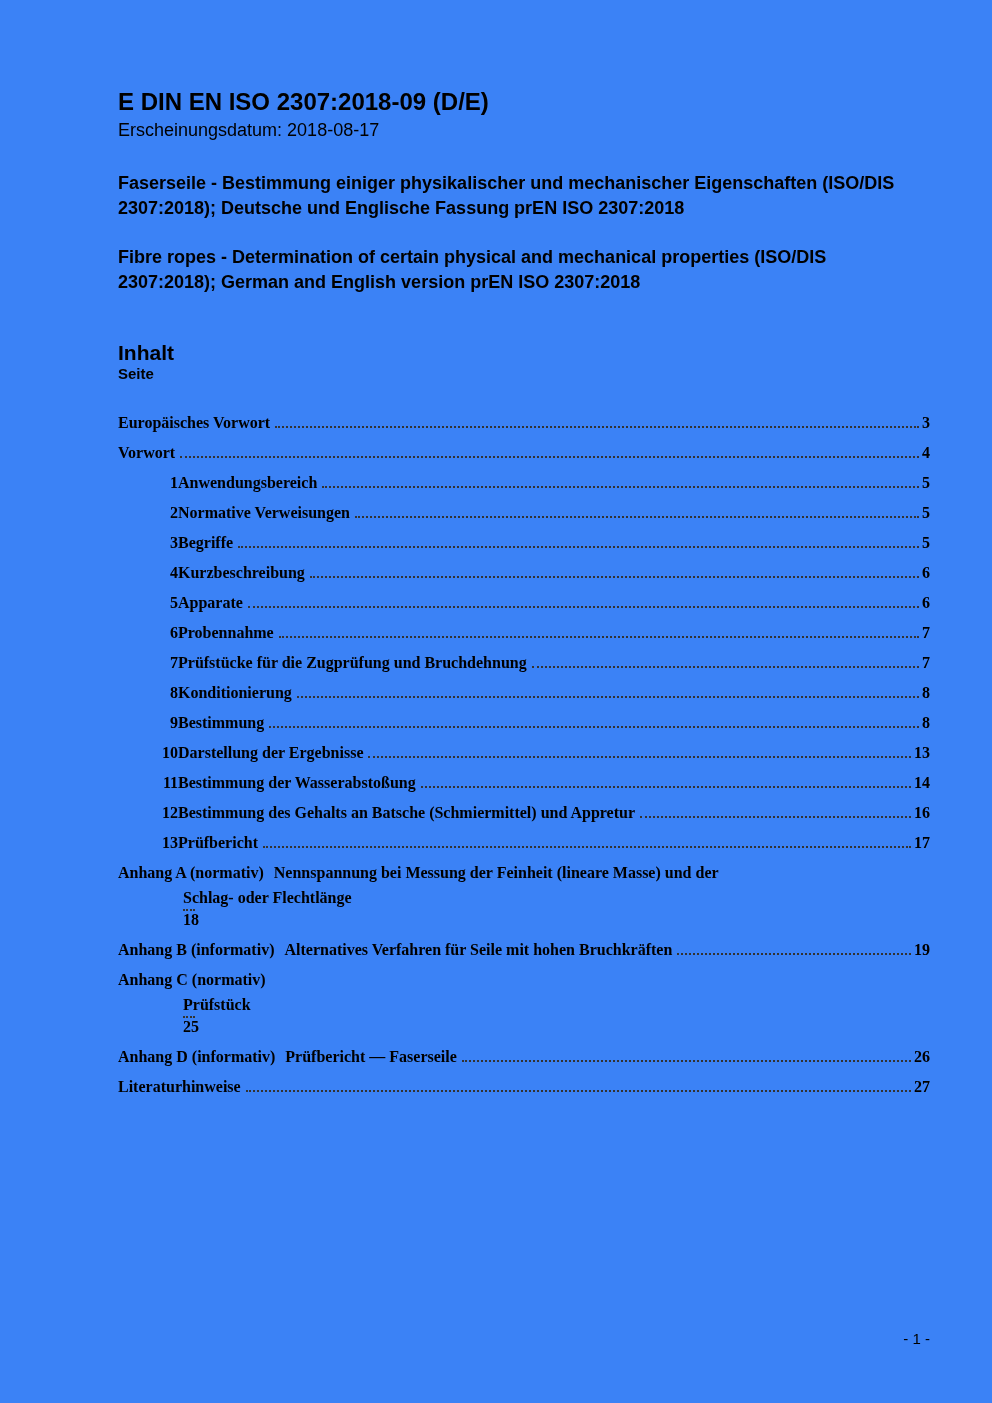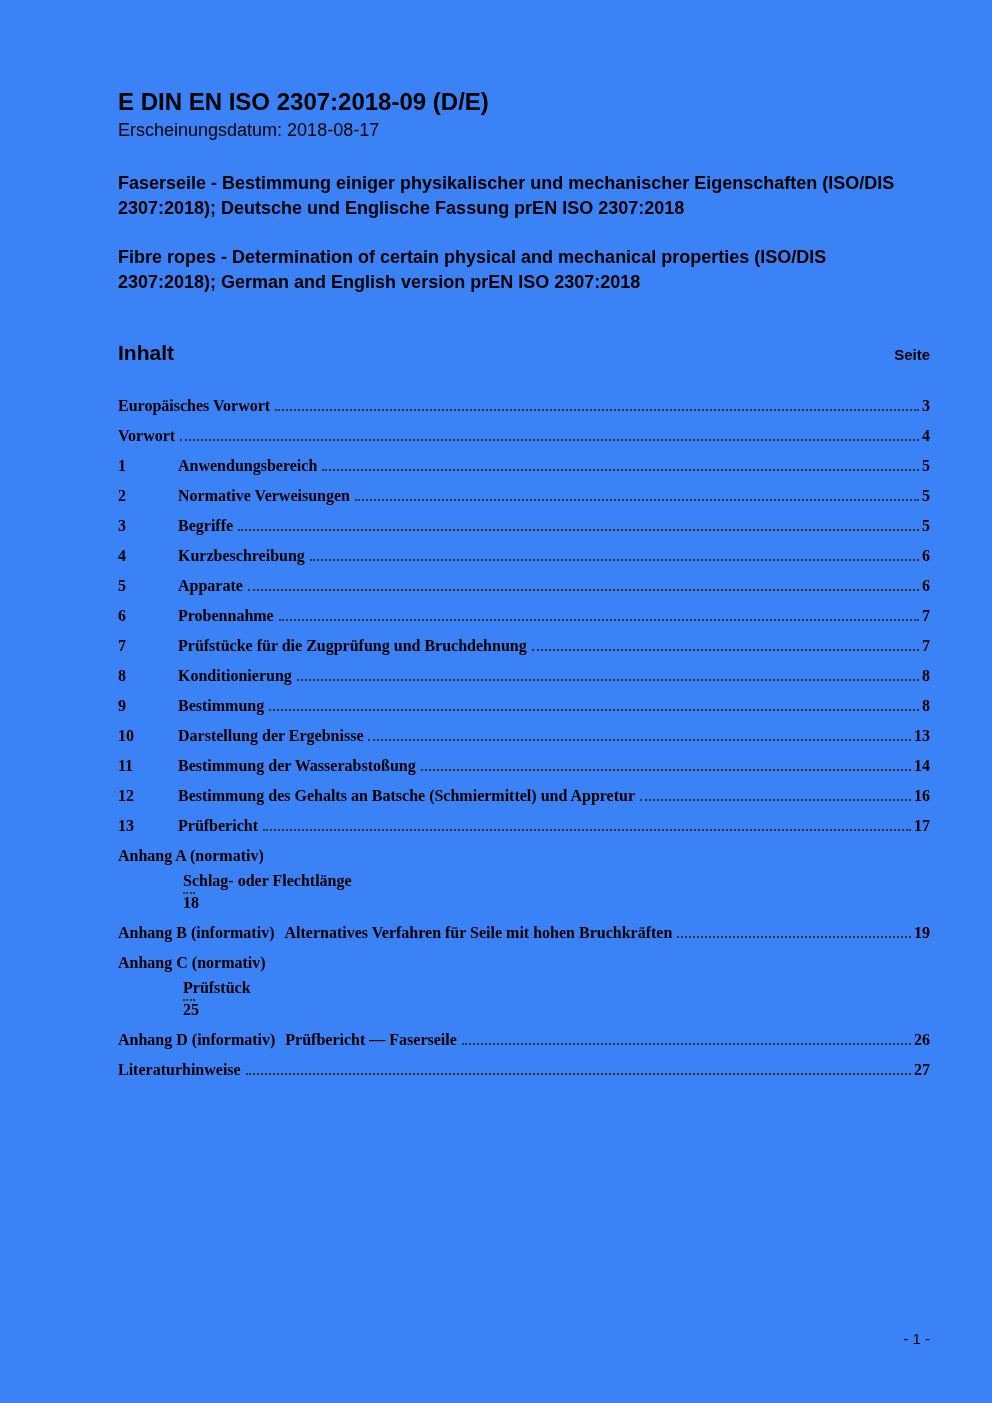--- a/index.html
+++ b/index.html
@@ -31,20 +31,21 @@
     font-size: 18px;
     font-weight: bold;
     line-height: 25px;
     margin: 0 12px 24px 0;
   }
   .toc-header {
     display: flex;
     justify-content: space-between;
     align-items: baseline;
     margin: 46px 0 32px 0;
+    flex-direction: column;
   }
   .toc-heading {
     font-size: 21px;
     font-weight: bold;
   }
   .seite {
     font-size: 15px;
     font-weight: bold;
   }
   .toc {
@@ -52,20 +53,21 @@
     font-weight: bold;
     font-size: 16px;
   }
   .toc-row {
     margin-bottom: 13px;
   }
   .toc-line {
     display: flex;
     align-items: baseline;
     line-height: 17px;
+    text-align: right;
   }
   .toc-line2 {
     margin-top: 8px;
     padding-left: 60px;
     flex-direction: column;
   }
   .toc-num {
     width: 60px;
     flex: 0 0 60px;
   }
@@ -227,20 +229,21 @@
         <div class="toc-line">
           <span class="toc-num">13</span>
           <span class="toc-label">Prüfbericht</span>
           <span class="leader"></span>
           <span class="toc-page">17</span>
         </div>
       </div>
       <div class="toc-row">
         <div class="toc-line">
           <span class="toc-prefix">Anhang A (normativ)</span>
+          <span class="toc-label">Nennspannung bei Messung der Feinheit (lineare Masse) und der</span>
         </div>
         <div class="toc-line toc-line2">
           <span class="toc-label">Schlag- oder Flechtlänge</span>
           <span class="leader"></span>
           <span class="toc-page">18</span>
         </div>
       </div>
       <div class="toc-row">
         <div class="toc-line">
           <span class="toc-prefix">Anhang B (informativ)</span>

